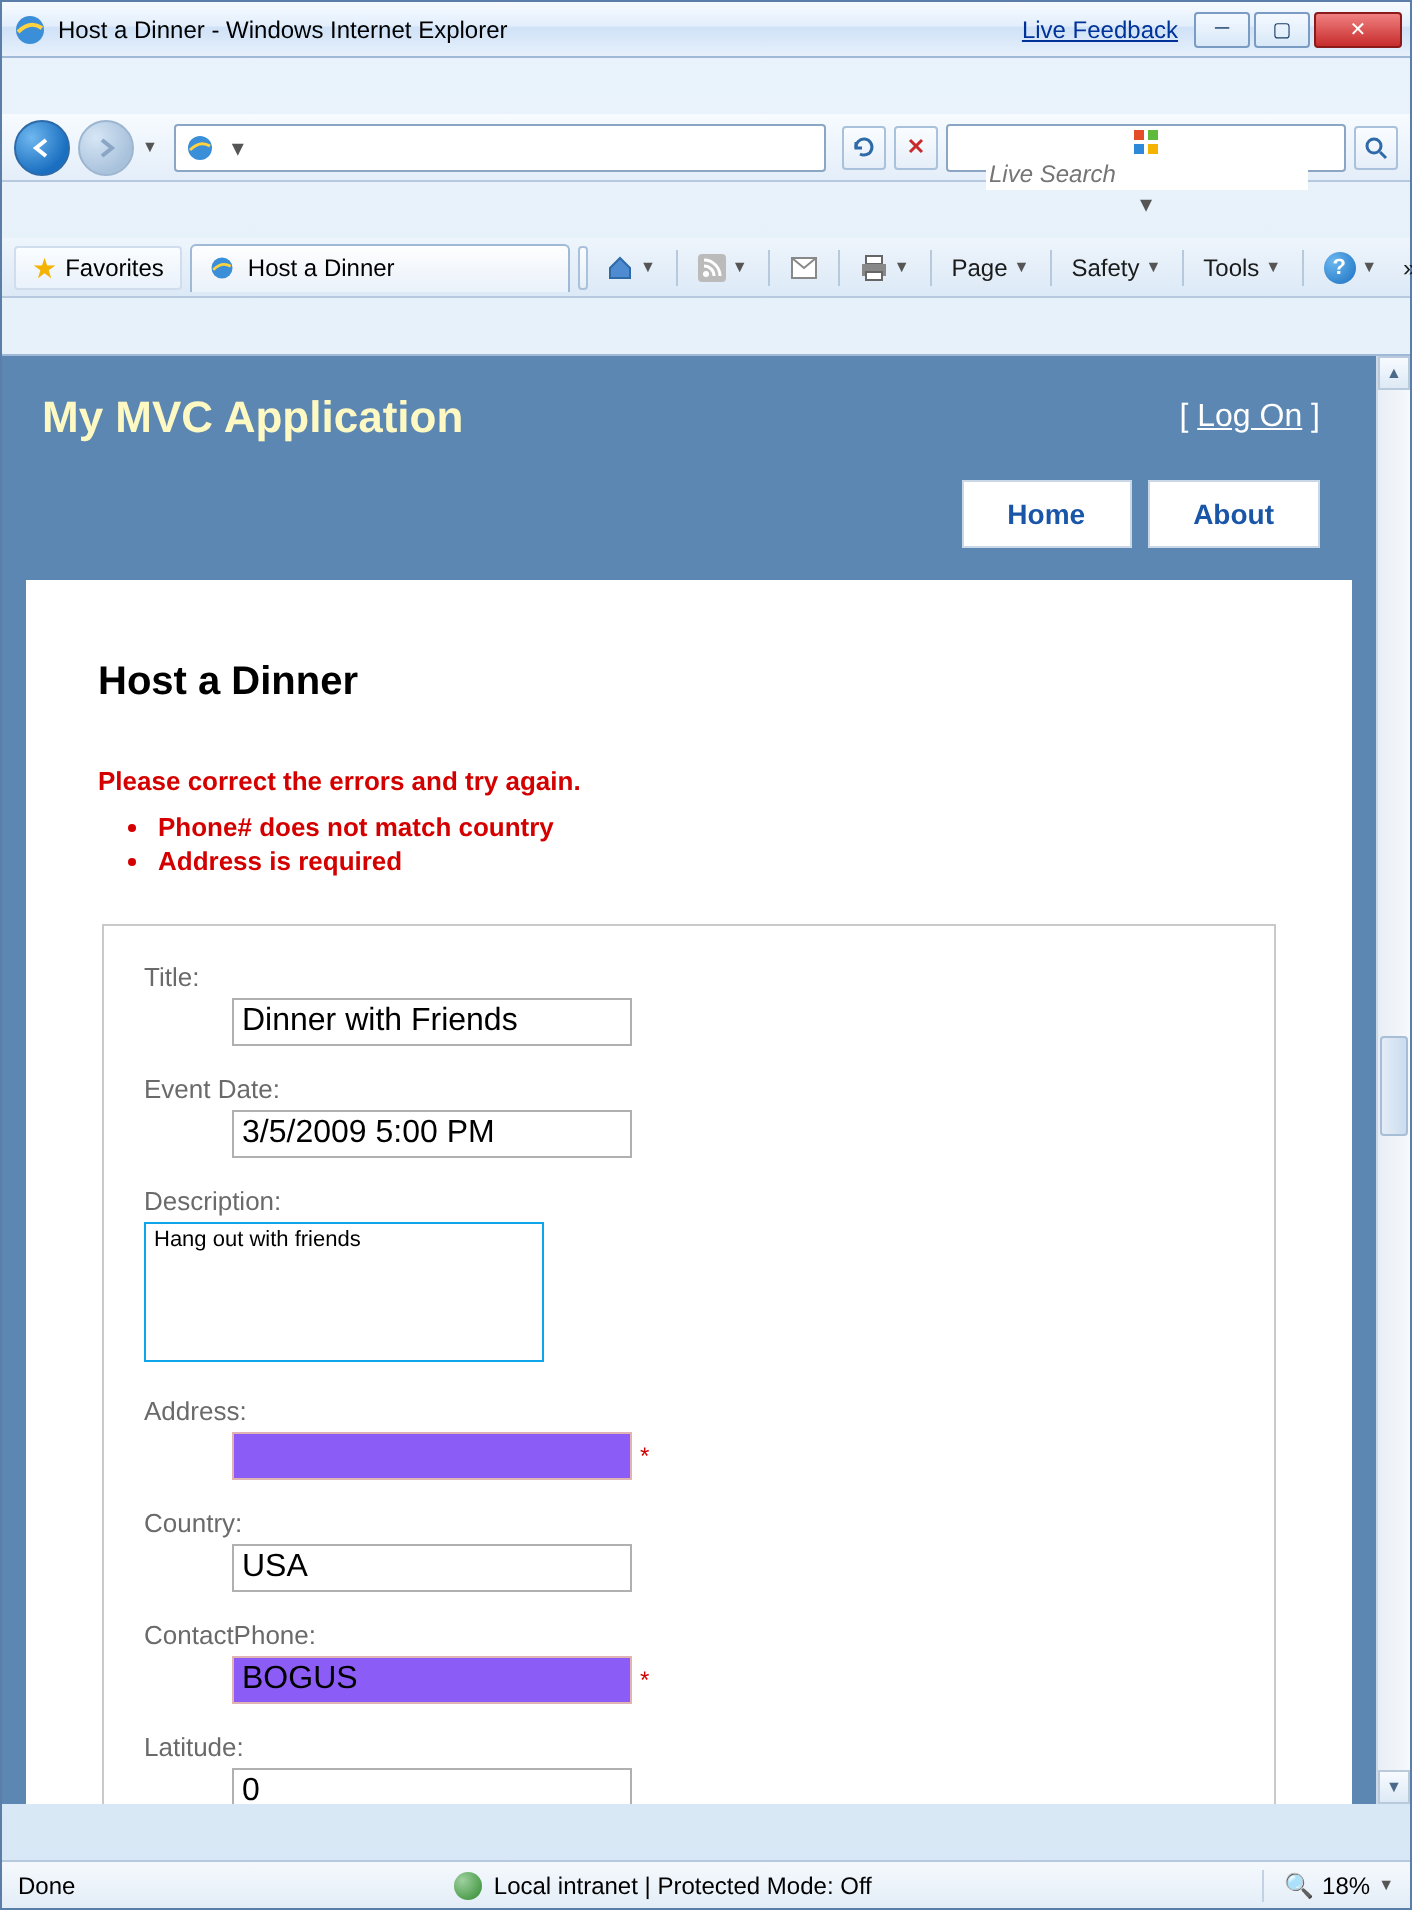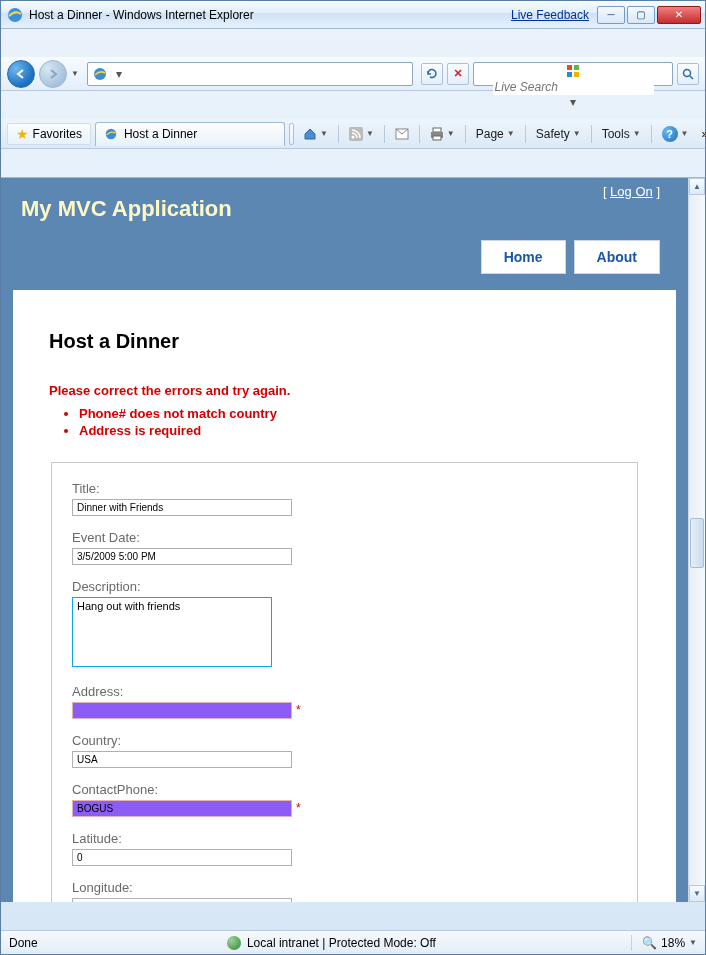--- a/index.html
+++ b/index.html
@@ -116,37 +116,37 @@
     background:linear-gradient(to right,#e8eef5,#f6f9fd);
     border-left:1px solid #cdd9e6;
   }
   .scrollbar-v .sbtn{height:17px;background:linear-gradient(to bottom,#f7fbff,#dde9f5);border:1px solid #b9cadd;display:flex;align-items:center;justify-content:center;font-size:8px;color:#4a6a8a;cursor:pointer;}
   .scrollbar-v .thumb{position:absolute;top:340px;left:1px;right:1px;height:50px;background:linear-gradient(to right,#e3edf7,#cbdcee);border:1px solid #a8bed6;border-radius:2px;cursor:pointer;}
   .viewport{position:absolute;left:0;right:17px;top:0;bottom:0;overflow:hidden;}
   
   .app-bg { background:#5c87b2; padding:0 12px 12px 12px; min-height:100%;}
   .app-header { padding:18px 8px 10px 8px; position:relative;}
   .app-header h1 { color:#fef9c3;font-size:22px;margin:0;font-weight:bold;font-family:Arial,sans-serif;}
-  .log-on { position:absolute; top:6px; right:16px; color:#fff; font-size:13px;}
+  .log-on { position:absolute; top:22px; right:16px; color:#fff; font-size:16px;}
   .log-on a { color:#fff; text-decoration:underline; cursor:pointer;}
   .navtabs { display:flex; justify-content:flex-end; gap:8px; padding:0 8px 0 0; margin-top:18px;}
   .navtab {
     background:#fff;border:1px solid #c9d7e6;padding:8px 22px;
     color:#1a56a8;font-weight:bold;cursor:pointer;font-size:14px;
   }
   .page-body { background:#fff; padding:40px 36px 30px 36px; margin-top:6px;}
   .page-body h2 { margin:0 0 30px 0; font-size:20px; font-family:Arial,sans-serif;}
   .validation { color:#d40000; font-weight:bold; font-size:13px; margin-bottom:8px;}
   .err-list { margin:0 0 24px 0; padding-left:30px;}
   .err-list li { color:#d40000; font-weight:bold; font-size:13px; margin-bottom:2px;}
   fieldset { border:1px solid #c9c9c9; padding:18px 20px 20px 20px;}
   .fld { margin-bottom:14px;}
   .fld label { display:block; color:#6a6a6a; font-size:13px; margin-bottom:3px;}
   .fld input[type=text] {
-    width:220px; border:1px solid #b0b0b0; padding:2px 4px; font-size:10px; font-family:Arial,sans-serif;
+    width:200px; border:1px solid #b0b0b0; padding:2px 4px; font-size:16px; font-family:Arial,sans-serif;margin-left:44px;
   }
   .fld textarea {
     width:200px; height:70px; border:1px solid #0ea5e9; padding:2px 4px; font-size:11px; font-family:Arial,sans-serif; resize:none;
   }
   .fld .err-star { color:#d40000; margin-left:4px;}
   .fld input.err { background:#8b5cf6; border-color:#e2b3b3;}
   .save-btn {
     padding:3px 12px; background:linear-gradient(to bottom,#f4f4f4,#dcdcdc);
     border:1px solid #8a8a8a; border-radius:3px; cursor:pointer; font-size:12px;
   }

